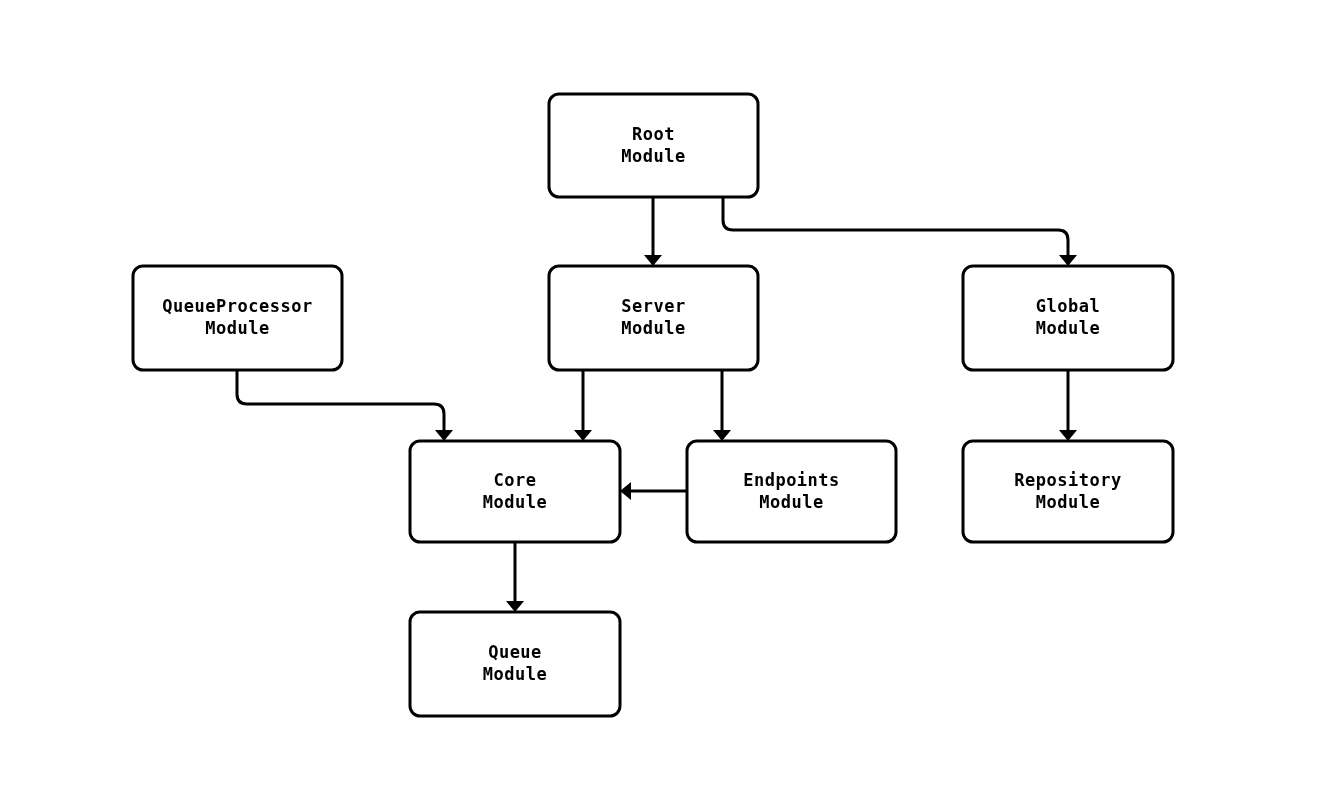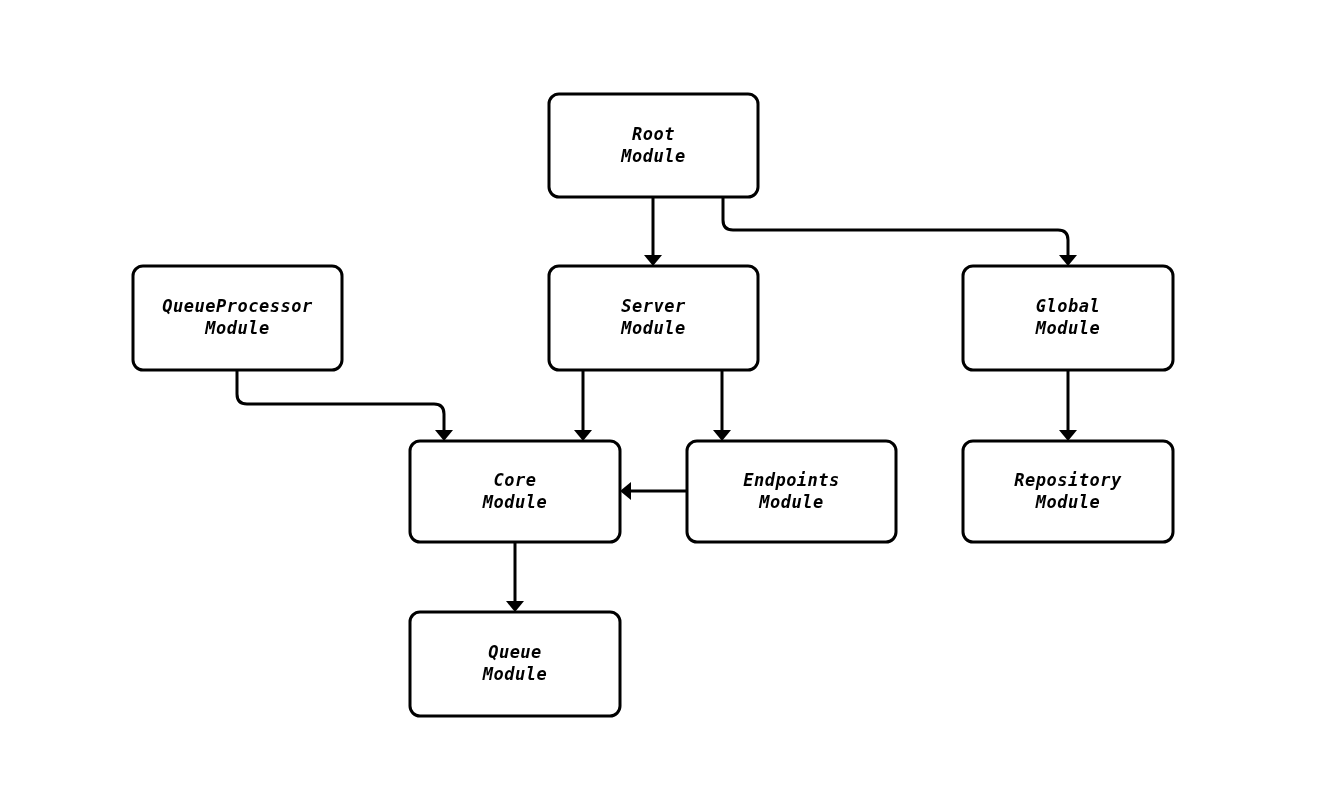--- a/index.html
+++ b/index.html
@@ -12,21 +12,20 @@
     width: 1337px;
     height: 809px;
     font-family: "DejaVu Sans Mono", "Liberation Mono", monospace;
     overflow: hidden;
   }
   #diagram-root {
     position: relative;
     width: 1337px;
     height: 694px;
     background: #ffffff;
-    font-style: italic;
   }
   svg.diagram-canvas {
     display: block;
     width: 1337px;
     height: 809px;
     background: #ffffff;
   }
   .node-box {
     fill: #ffffff;
     stroke: #000000;

